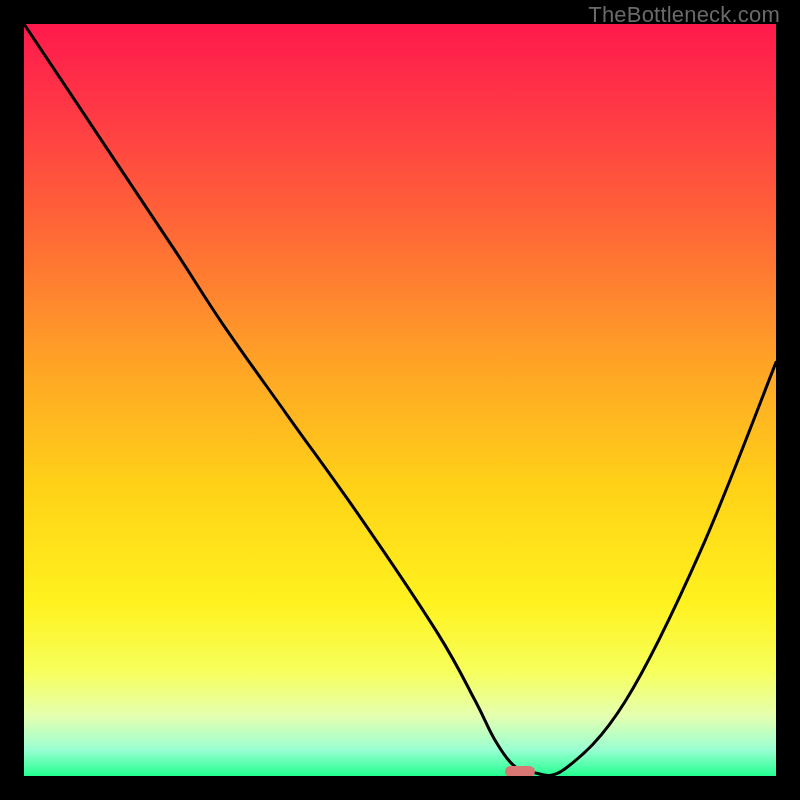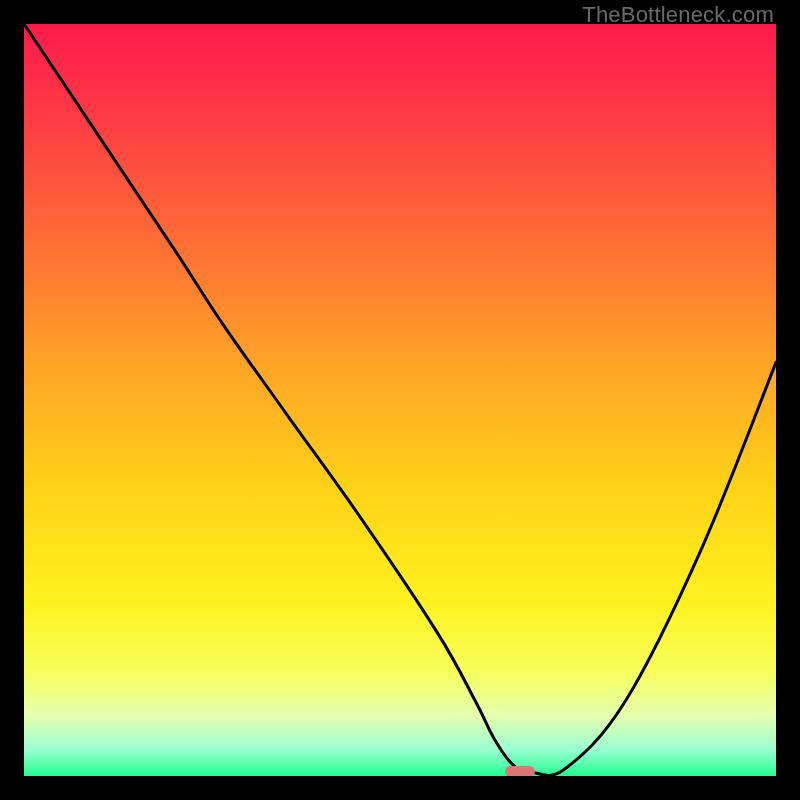--- a/index.html
+++ b/index.html
@@ -18,21 +18,21 @@
     height: 752px;
     overflow: hidden;
   }
   .gradient-bg {
     position: absolute;
     inset: 0;
   }
   .watermark {
     position: absolute;
     top: 2px;
-    right: 26px;
+    right: 20px;
     font-family: Arial, Helvetica, sans-serif;
     font-size: 22px;
     color: #6a6a6a;
     letter-spacing: 0.2px;
   }
   .curve-svg {
     position: absolute;
     inset: 0;
   }
   .marker {

